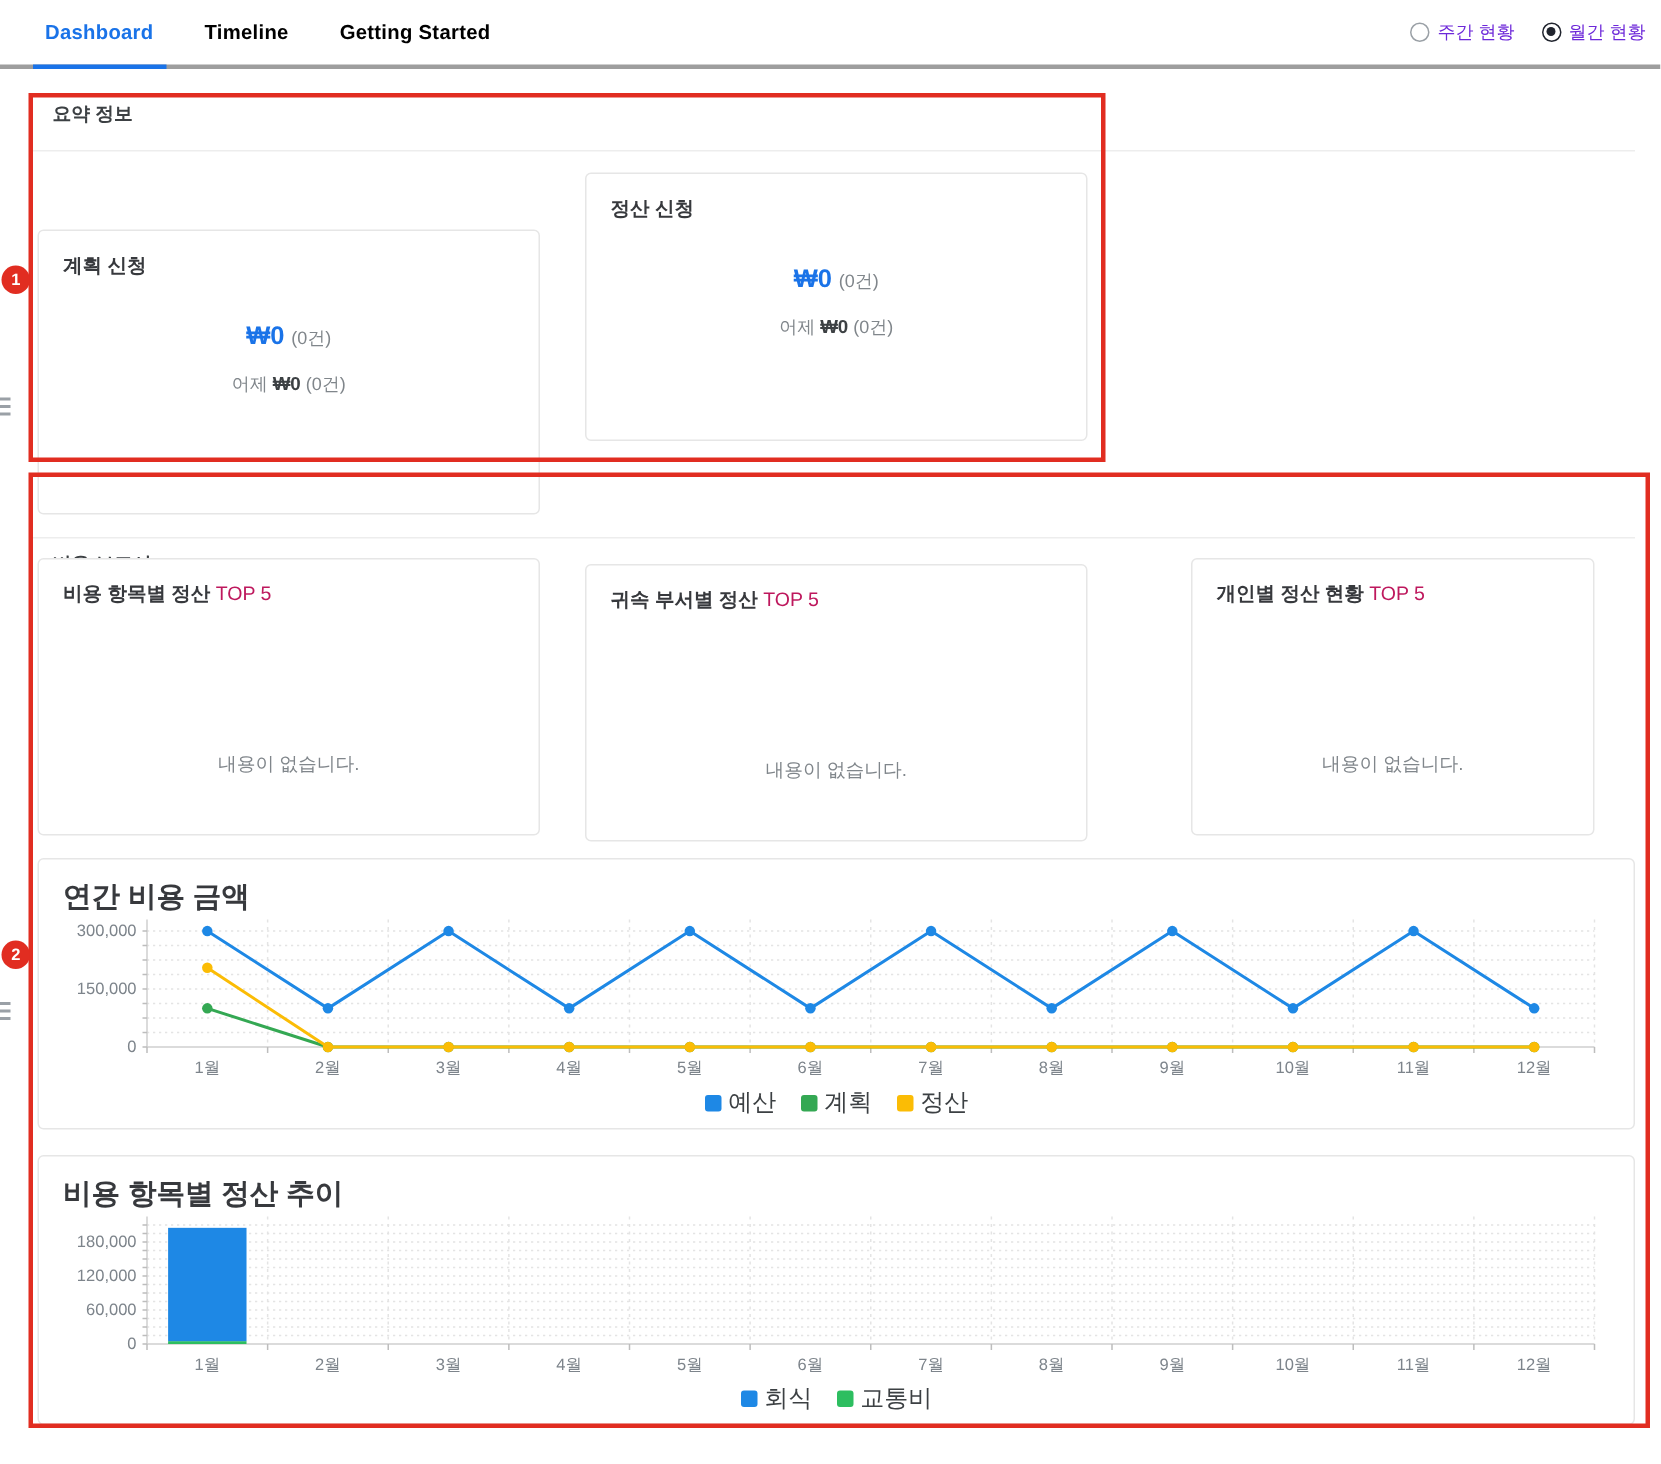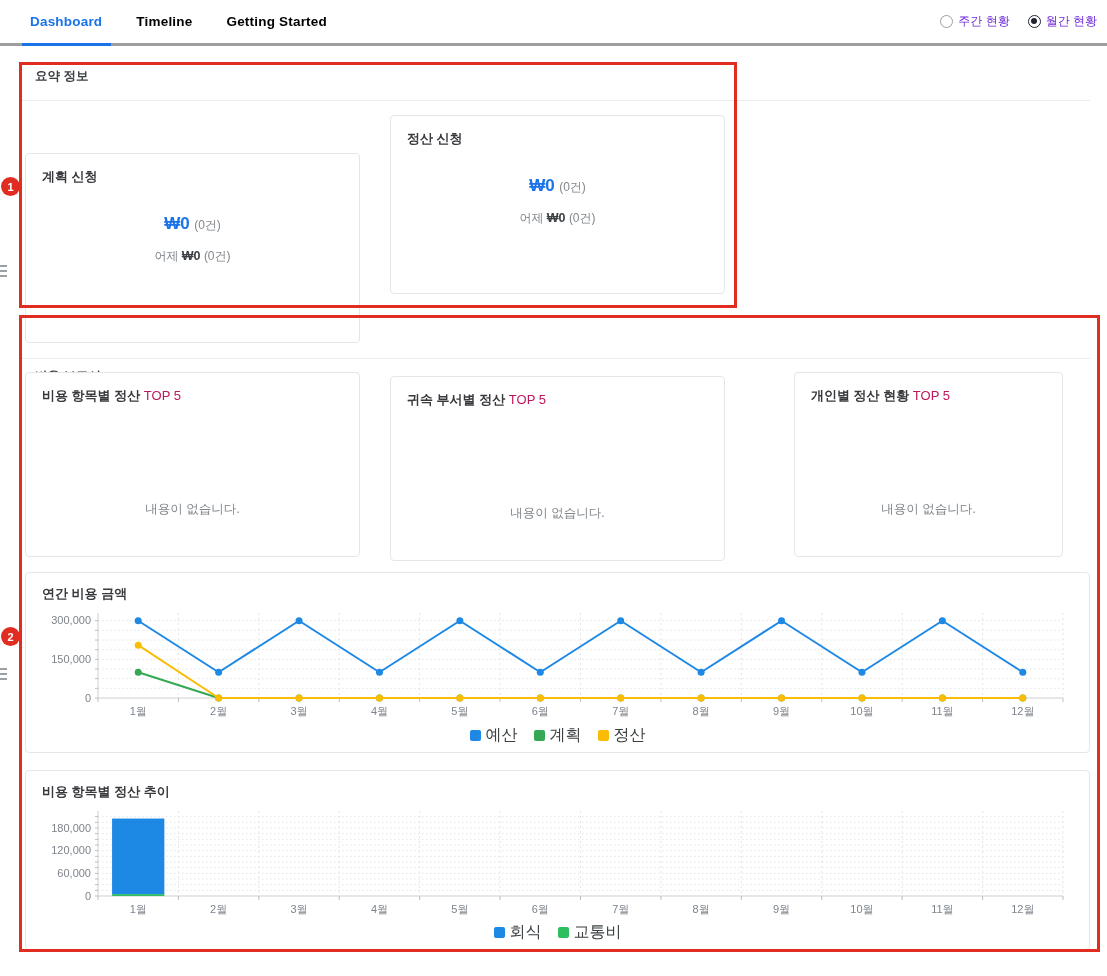--- a/index.html
+++ b/index.html
@@ -26,21 +26,21 @@
   .card-title { position:absolute; left:16px; top:14px; font-size:13px; font-weight:600; color:#37393d; }
   .card-title .hl { color:#be185d; font-weight:normal; }
   .summary-body { position:absolute; left:0; top:60px; width:100%; text-align:center; }
   .amt-main { font-size:17px; font-weight:bold; color:#1a73e8; }
   .amt-sub { font-size:12px; color:#80868b; }
   .yesterday { margin-top:14px; font-size:12px; color:#80868b; }
   .yesterday b { color:#3c4043; font-size:12.5px; }
   .empty-text { position:absolute; left:0; top:50%; width:100%; text-align:center; font-size:12.5px; color:#80868b;margin-top:36px; }
 
   
-  .chart-title { position:absolute; left:16px; top:12px; font-size:13px; font-weight:600; color:#37393d; }
+  .chart-title { position:absolute; left:16px; top:12px; font-size:19px; font-weight:600; color:#37393d; }
   .chart-svg { position:absolute; left:10px; top:34px; }
   .axis-label { font-size:11px; fill:#7d848b; font-family:"Liberation Sans","DejaVu Sans",sans-serif; }
   .legend { position:absolute; left:0; width:100%; display:flex; justify-content:center; gap:16px; font-size:16px; color:#3c4043; }
   .legend-item { display:flex; align-items:center; gap:5px; }
   .legend-swatch { width:11px; height:11px; border-radius:2px; display:inline-block; }
 
   
   .anno-box { position:absolute; border:3px solid #e12d21; pointer-events:none; z-index:5; }
   .anno-badge { position:absolute; width:19px; height:19px; border-radius:50%; background:#e12d21; color:#fff;
                 font-size:11px; font-weight:bold; display:flex; align-items:center; justify-content:center; z-index:6; }

